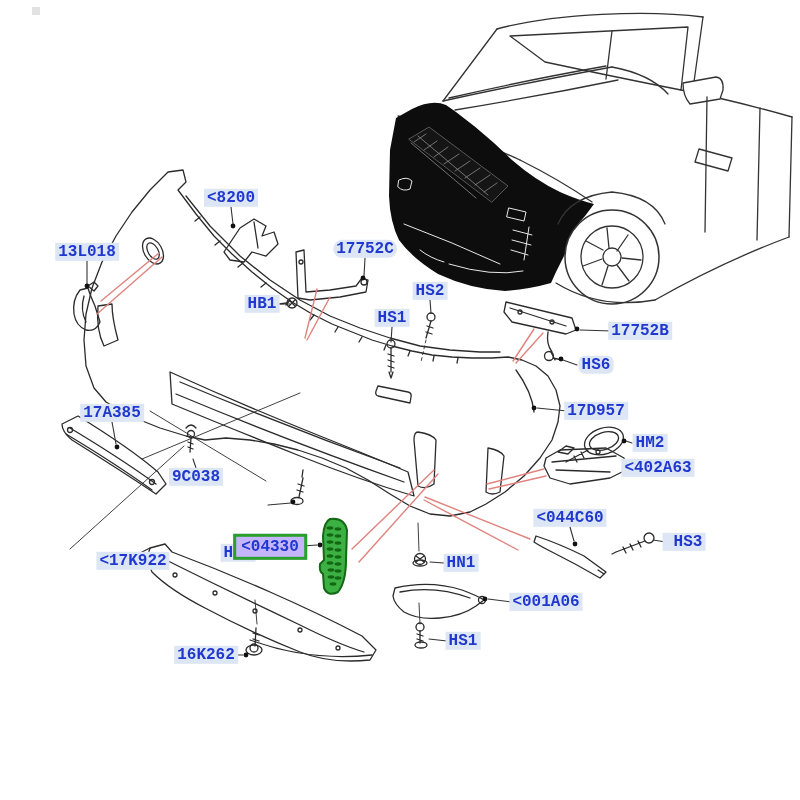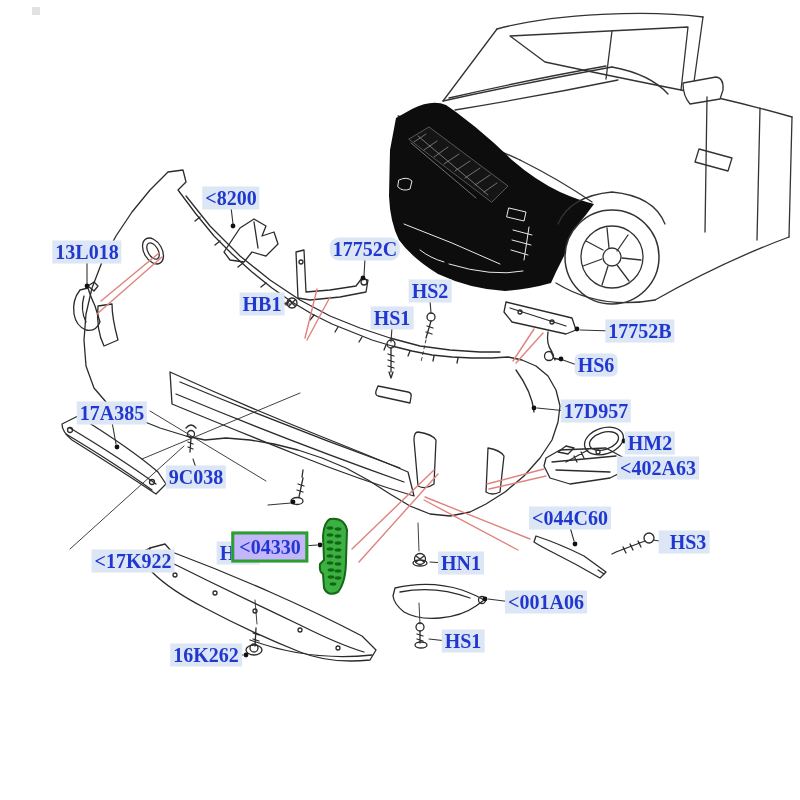--- a/index.html
+++ b/index.html
@@ -1,20 +1,20 @@
 <!DOCTYPE html>
 <html><head>
 <meta charset="utf-8">
 <style>
   html,body{margin:0;padding:0;background:#fff;}
   #stage{position:relative;width:800px;height:800px;background:#fff;overflow:hidden;
          font-family:"Liberation Sans",sans-serif;}
   #artwork{position:absolute;left:0;top:0;}
   .part-label{position:absolute;transform:translate(-50%,-50%);
-      font-family:Liberation Serif, serif;font-weight:700;font-size:20px;
+      font-family:Liberation Mono, monospace;font-weight:700;font-size:16px;
       color:var(--label-color,#2038cf);background:var(--label-bg,#dce6f5);
       padding:0 3px;line-height:1.15;white-space:nowrap;letter-spacing:0px;}
   .part-label.highlight{border:3px solid var(--hl-border,#2aa02a);background:#c4b5fd;
       padding:1px 5px;}
 </style>
 </head>
 <body>
 
 <div id="stage" style="--label-color: #2038cf; --label-bg: #dce6f5; --hl-border: #2aa02a;">
 <svg id="artwork" width="800" height="800" viewBox="0 0 800 800">

